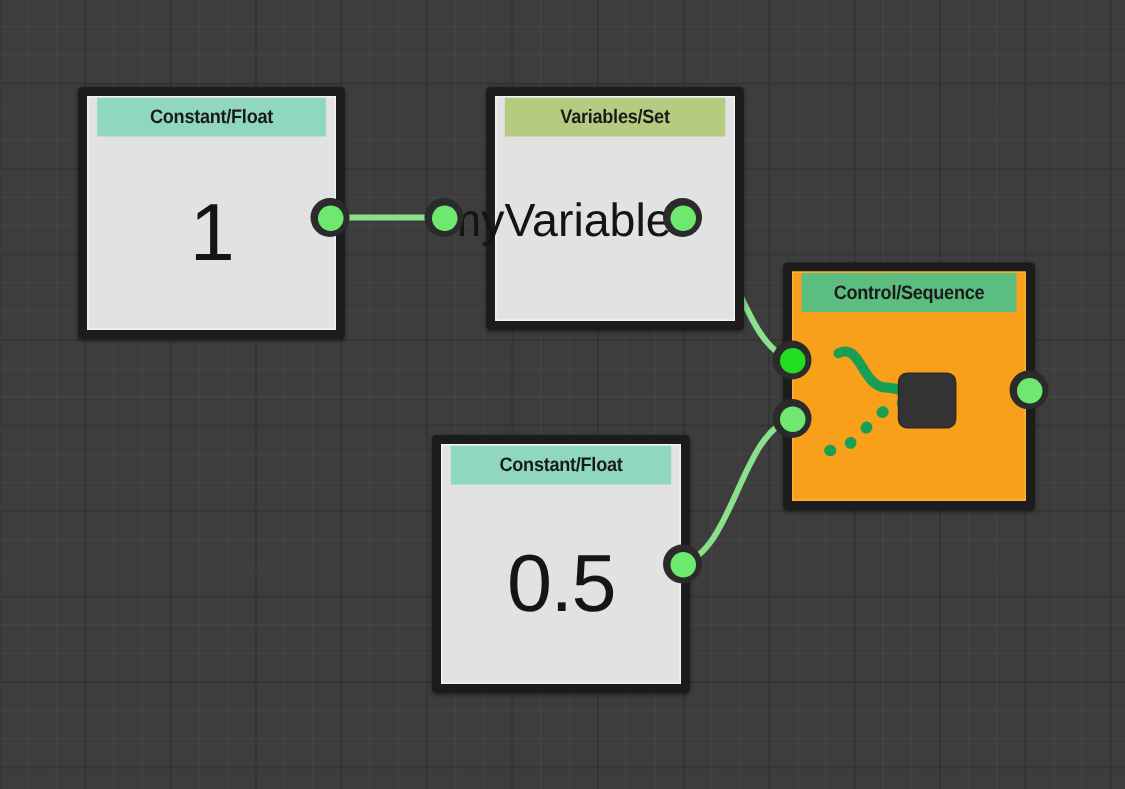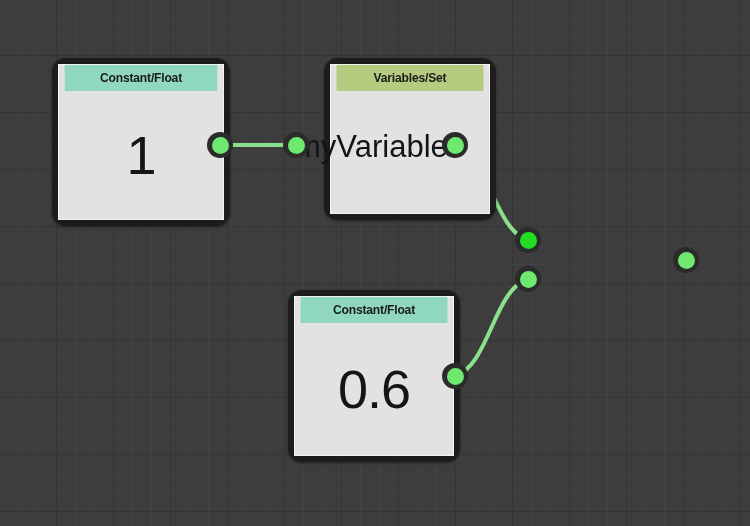--- a/index.html
+++ b/index.html
@@ -36,21 +36,21 @@
     height: 526px;
     pointer-events: none;
     z-index: 1;
   }
 
   
   .node {
     position: absolute;
     box-sizing: border-box;
     background: #1c1c1c;
-    border-radius: 14px;
+    border-radius: 3px;
     padding: 6px;
     z-index: 2;
     box-shadow: 0 1px 3px rgba(0,0,0,0.45);
   }
   .node-inner {
     position: relative;
     width: 100%;
     height: 100%;
     box-sizing: border-box;
     background: #e2e2e2;
@@ -160,26 +160,38 @@
 
   <div class="node" id="node-variables-set" style="left:288px; top:58px; width:172px; height:162px;margin-left:36px;">
     <div class="node-inner">
       <div class="node-header" style="background:#b5cc80;">Variables/Set</div>
       <div class="node-body"></div>
     </div>
   </div>
 
   <span class="node-label-overflow" style="left:295px; top:131px;">myVariable</span>
 
+  <div class="node seq" id="node-control-sequence" style="left:522px; top:175px; width:168px; height:165px;">
+    <div class="node-inner">
+      <div class="node-header" style="background:#5cbd81;">Control/Sequence</div>
+      <div class="node-body">
+        <svg class="seq-icon" viewBox="0 0 112 86" width="112" height="86">
+          <path id="seq-solid" fill="none" stroke="#17a055" stroke-width="7" stroke-linecap="round" stroke-linejoin="round" d="M 14 10 C 30 2, 30 34, 48 34 C 60 34, 66 42, 74 42"></path>
+          <path id="seq-dotted" fill="none" stroke="#17a055" stroke-width="8" stroke-linecap="round" stroke-linejoin="round" stroke-dasharray="0.5 15" d="M 8 78 C 26 78, 34 56, 50 48 C 60 44, 68 42, 74 42"></path>
+          <rect id="seq-block" x="56" y="24" width="40" height="38" rx="6" ry="6" fill="#333333" stroke="#2a2a2a" stroke-width="1"></rect>
+        </svg>
+      </div>
+    </div>
+  </div>
 
   <div class="node" id="node-constant-float-2" style="left:288px; top:290px; width:172px; height:172px;">
     <div class="node-inner">
       <div class="node-header" style="background:#8fd8bf;">Constant/Float</div>
       <div class="node-body">
-        <span class="node-value">0.6</span>
+        <span class="node-value">0.5</span>
       </div>
     </div>
   </div>
 
   <div id="ports-group">
       <div class="port" style="left: 207px; top: 132px;"></div>
       <div class="port" style="left: 283px; top: 132px;"></div>
       <div class="port" style="left: 442px; top: 132px;"></div>
       <div class="port bright" style="left: 515px; top: 227px;"></div>
       <div class="port" style="left: 515px; top: 266px;"></div>

